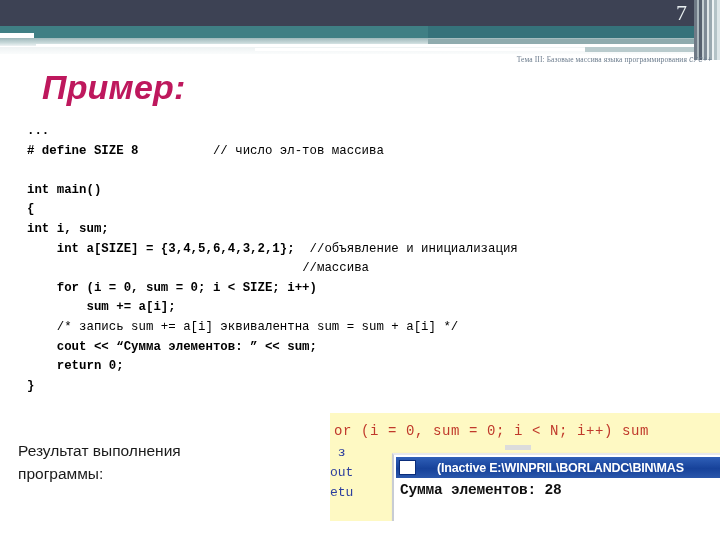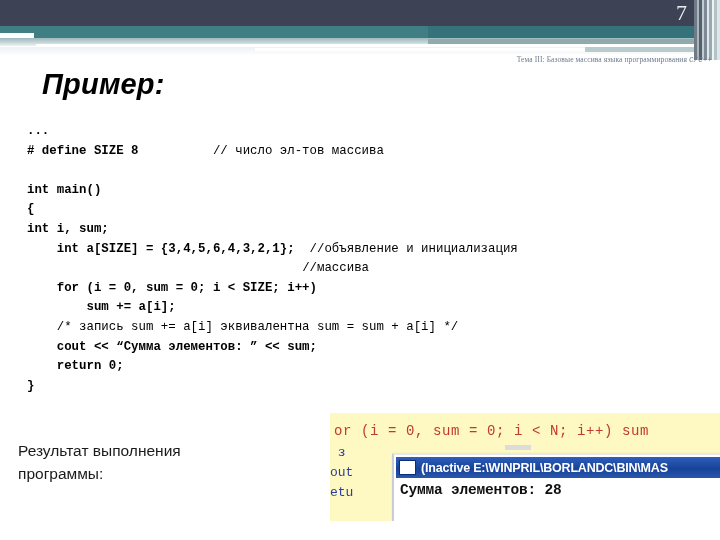--- a/index.html
+++ b/index.html
@@ -151,24 +151,24 @@
     font-style: italic;
     font-family: Liberation Mono, monospace;
   }
 
   
   .slide-title {
     position: absolute;
     left: 42px;
     top: 68px;
     font-family: "Liberation Sans", sans-serif;
-    font-size: 29px;
+    font-size: 34px;
     font-weight: bold;
     font-style: italic;
-    color: #000000;
+    color: #be185d;
     letter-spacing: 0.2px;
   }
 
   
   .code {
     position: absolute;
     left: 27px;
     top: 122px;
     width: 660px;
     font-family: "Liberation Mono", "DejaVu Sans Mono", monospace;
@@ -256,21 +256,21 @@
     height: 13px;
     background: #ffffff;
     border: 1.5px solid #0b2d7a;
     flex: 0 0 auto;
   }
   .console-title {
     font-family: "Liberation Sans", sans-serif;
     font-size: 12.5px;
     font-weight: bold;
     color: #ffffff;
-    margin-left: 5px;
+    margin-left: 21px;
     white-space: nowrap;
     letter-spacing: -0.2px;
   }
   .console-body {
     position: absolute;
     left: 2px;
     top: 23px;
     right: 0;
     bottom: 0;
     background: #ffffff;

